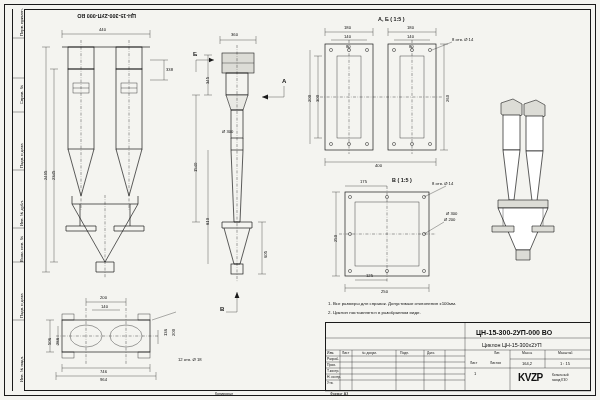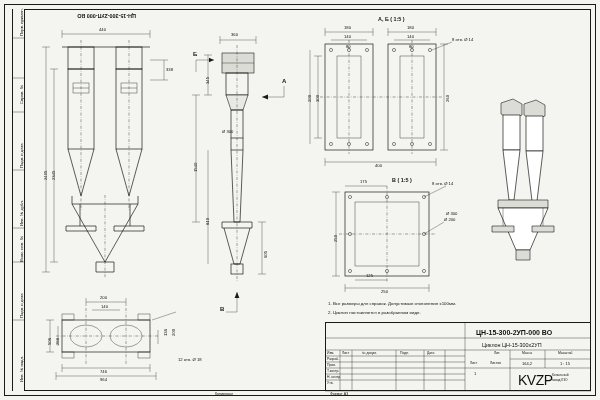--- a/index.html
+++ b/index.html
@@ -13,21 +13,21 @@
   .ctr{text-align:center;}
   svg{position:absolute;left:0;top:0;overflow:visible;}
   .stroke{fill:none;stroke:#1a1a1a;stroke-width:.7;}
   .thin{fill:none;stroke:#1a1a1a;stroke-width:.4;}
   .dash{fill:none;stroke:#1a1a1a;stroke-width:.4;stroke-dasharray:3 1.5 .6 1.5;}
   .hatchfill{fill:#e9e9e4;stroke:#1a1a1a;stroke-width:.6;}
   .white{fill:#ffffff;stroke:#1a1a1a;stroke-width:.7;}
   .grey{fill:#dcdcd6;stroke:#1a1a1a;stroke-width:.6;}
   .dimline{fill:none;stroke:#1a1a1a;stroke-width:.35;}
   .tblbox{position:absolute;border:.6px solid #1a1a1a;box-sizing:border-box;}
-  .logo{position:absolute;font-weight:normal;font-size:14px;color:#111;letter-spacing:-.5px;}
+  .logo{position:absolute;font-weight:bold;font-size:10px;color:#111;letter-spacing:-.5px;}
 </style>
 </head>
 <body>
 
 <div id="sheet">
 
   <div class="frame" style="left:4px;top:4px;width:592px;height:392px;"></div>
   <div class="frame" style="left:24px;top:9px;width:567px;height:382px;border-width:1.4px;"></div>
 
   <div class="ln" style="left:24px;top:9px;width:1px;height:382px;"></div>

